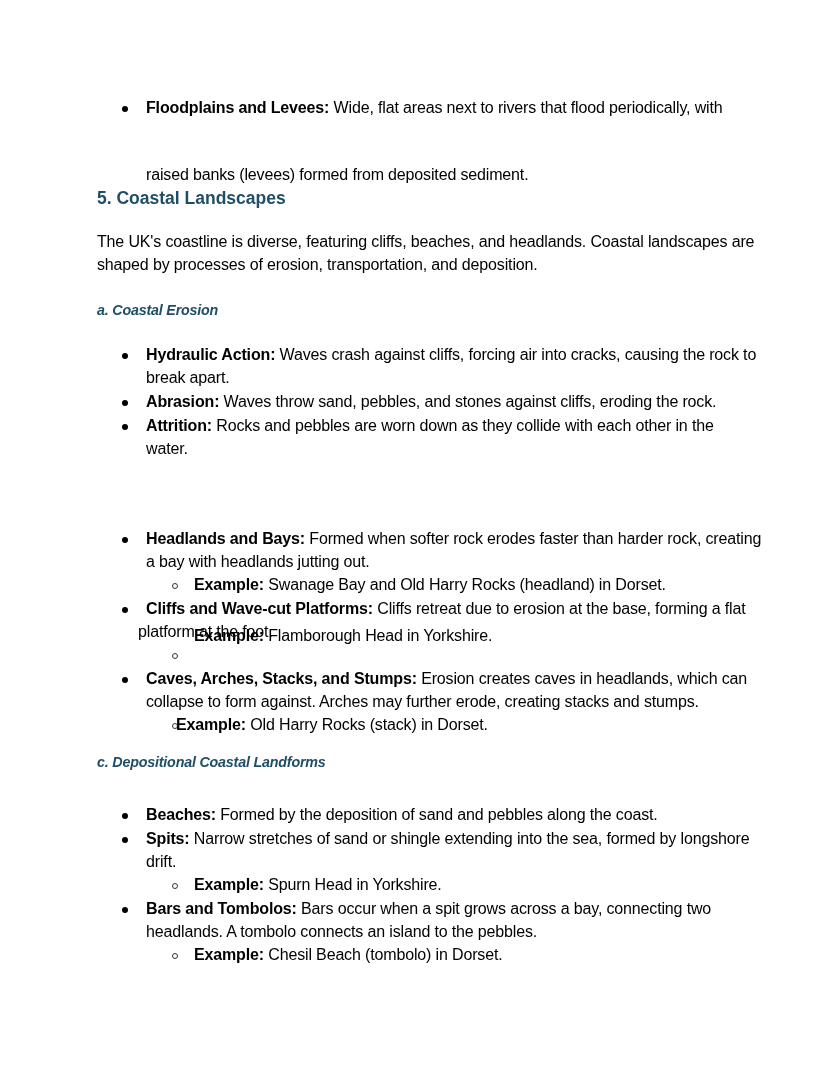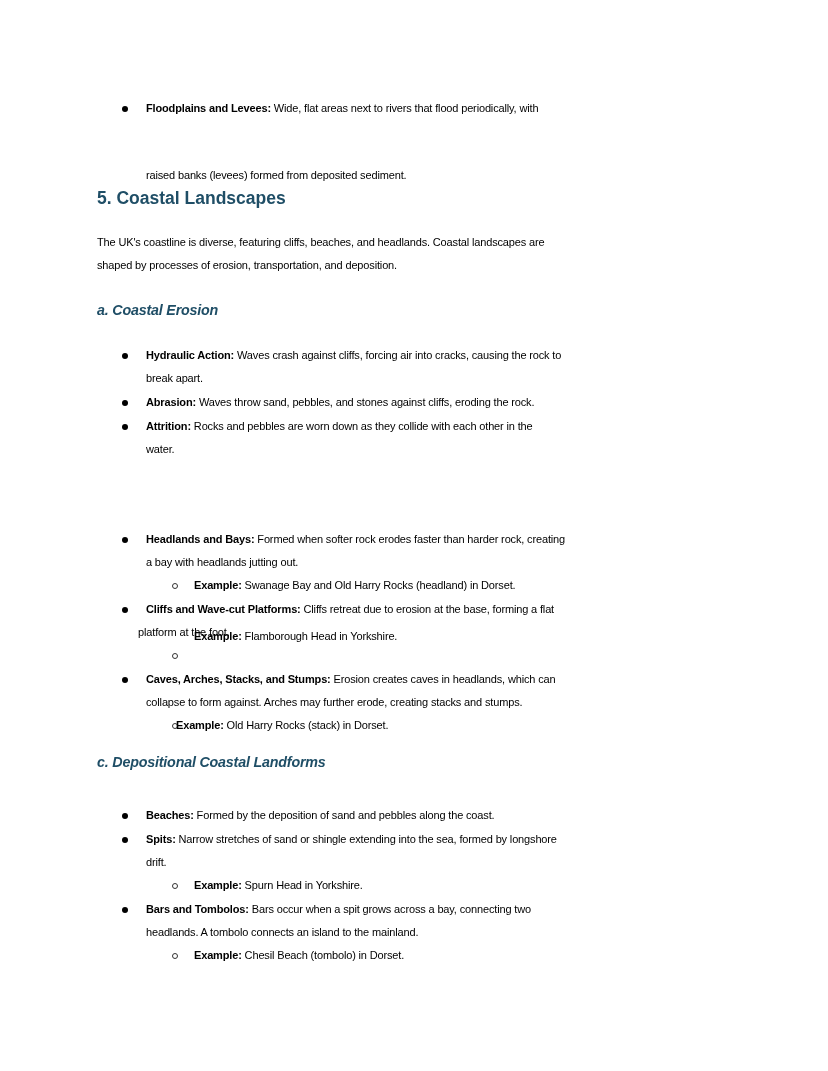--- a/index.html
+++ b/index.html
@@ -17,21 +17,21 @@
     }
     .page {
       position: absolute;
       left: 0;
       top: 0;
       width: 828px;
       height: 1071px;
     }
     .line {
       position: absolute;
-      font-size: 11px;
+      font-size: 16px;
       line-height: 20px;
       white-space: nowrap;
       letter-spacing: -0.15px;
     }
     .bullet {
       position: absolute;
       width: 6px;
       height: 6px;
       border-radius: 50%;
       background: #000;
@@ -164,20 +164,20 @@
     <div class="line" style="left:194px; top:875px;">
       <b>Example:</b><span> Spurn Head in Yorkshire.</span>
     </div>
   </div>
 
   <div>
     <span class="bullet" style="left:122px; top:907px;"></span>
     <div class="line" style="left:146px; top:899px;">
       <b>Bars and Tombolos:</b><span> Bars occur when a spit grows across a bay, connecting two</span>
     </div>
-    <div class="line" style="left:146px; top:922px;">headlands. A tombolo connects an island to the mainland.</div>
+    <div class="line" style="left:146px; top:922px;">headlands. A tombolo connects an island to the pebbles.</div>
     <span class="circle" style="left:172px; top:953px;"></span>
     <div class="line" style="left:194px; top:945px;">
       <b>Example:</b><span> Chesil Beach (tombolo) in Dorset.</span>
     </div>
   </div>
 
 </div>
 
 </body></html>

